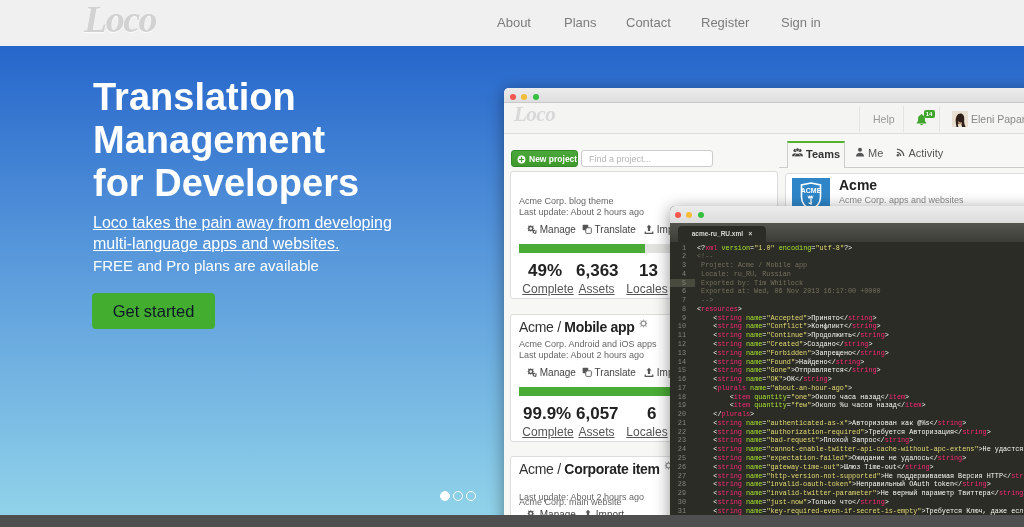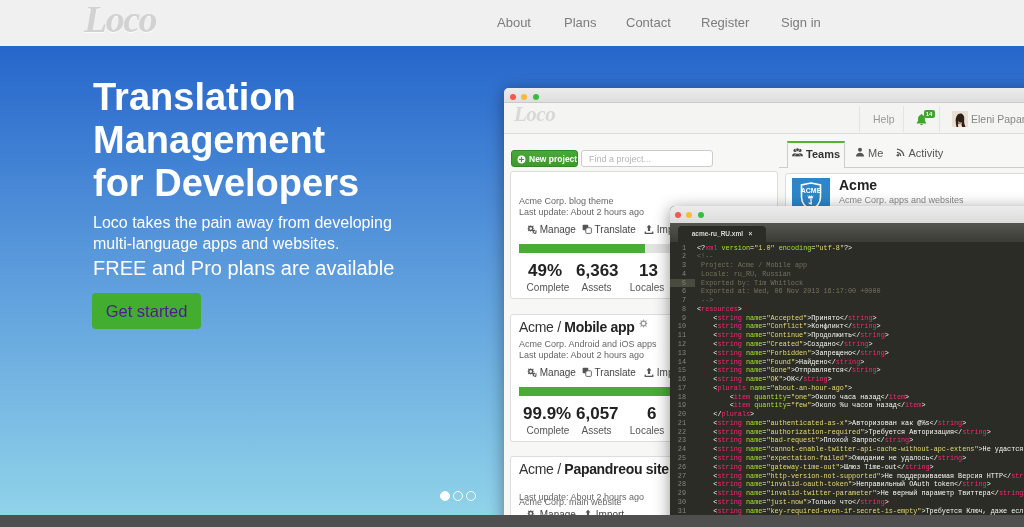--- a/index.html
+++ b/index.html
@@ -9,23 +9,23 @@
 
 
 #nav { position:absolute; left:0; top:0; width:1024px; height:46px; background:#f0f0f0; }
 #nav .logo { position:absolute; left:84px; top:-3px; font-family:"Liberation Serif", serif; font-style:italic; font-weight:bold; font-size:38px; letter-spacing:-1.5px; color:#d2d2d2; text-shadow:0 1px 1px #fdfdfd; }
 #nav a { position:absolute; top:15px; font-size:13px; color:#7c7c7c; text-decoration:none; }
 
 
 #hero { position:absolute; left:0; top:46px; width:1024px; height:469px;
   background:linear-gradient(to bottom, #2666cb 0%, #5f9fdd 51%, #90d3e9 100%); }
 #hero h1 { position:absolute; left:93px; top:30px; font-size:38px; line-height:43px; font-weight:bold; color:#fff; letter-spacing:0px; }
-#hero .p1 { position:absolute; left:93px; top:166px; font-size:16px; line-height:21px; color:#fff; }
-#hero .p2 { position:absolute; left:93px; top:211px; font-size:20px; color:#fff; }
-.btn1 { position:absolute; left:92px; top:247px; width:109px; height:36px; background:#43ad2f; border-radius:4px; color:#4c1d95; font-size:16.5px; text-align:center; line-height:36px; }
+#hero .p1 { position:absolute; left:93px; top:166px; font-size:16px; line-height:21px; color:#fff;text-decoration:underline; }
+#hero .p2 { position:absolute; left:93px; top:211px; font-size:15px; color:#fff; }
+.btn1 { position:absolute; left:92px; top:247px; width:123px; height:36px; background:#43ad2f; border-radius:4px; color:#0f172a; font-size:16.5px; text-align:center; line-height:36px; }
 .btn2 { position:absolute; left:218px; top:247px; width:124px; height:36px; background:transparent; border:1px solid rgba(255,255,255,0.85); border-radius:4px; color:#fff; font-size:16.5px; text-align:center; line-height:34px; }
 .dots { position:absolute; left:440px; top:441px; }
 .dot { display:inline-block; width:10px; height:10px; border-radius:50%; border:1px solid #fff; margin-right:3px; }
 .dot.on { background:#fff; }
 
 
 #footer { position:absolute; left:0; top:515px; width:1024px; height:12px; background:#4f4f4f; z-index:40; }
 
 
 #appwin { position:absolute; left:504px; top:88px; width:562px; height:440px; background:#f7f7f5; border-radius:5px 5px 0 0; box-shadow:0 3px 16px rgba(0,0,0,0.4); z-index:10; }
@@ -43,21 +43,21 @@
 .card { position:absolute; left:6px; width:268px; background:#fff; border:1px solid #ddd; border-radius:3px; }
 .card .t { position:absolute; left:8px; top:4px; font-size:14px; letter-spacing:-0.3px; color:#333; }
 .card .t b { color:#222; }
 .card .gearw { position:relative; top:-4px; left:1px; }
 .card .s1 { position:absolute; left:8px; font-size:9px; color:#666; }
 .card .acts { position:absolute; font-size:10px; color:#444; }
 .card .acts svg { vertical-align:-1px; }
 .card .bar { position:absolute; left:8px; height:9px; background:#e2e2e0; width:251px; }
 .card .bar .fill { height:9px; background:#4aab36; }
 .card .num { position:absolute; font-size:17px; font-weight:bold; color:#222; }
-.card .lbl { position:absolute; font-size:10px; color:#555; }
+.card .lbl { position:absolute; font-size:12px; color:#555;text-decoration:underline; }
 
 
 .tab-teams { position:absolute; left:283px; top:53px; width:58px; height:27px; background:#f7f7f5; border:1px solid #ccc; border-bottom:none; border-top:2px solid #56b22b; font-size:11px; font-weight:bold; color:#333; text-align:center; line-height:23px; }
 .tabline { position:absolute; left:275px; top:79px; width:287px; height:1px; background:#ccc; }
 .tab-other { position:absolute; top:59px; font-size:11px; color:#555; }
 .teamcard { position:absolute; left:281px; top:85px; width:283px; height:56px; background:#fff; border:1px solid #ddd; border-radius:3px; }
 .teamcard .logo38 { position:absolute; left:6px; top:4px; }
 .teamcard .tname { position:absolute; left:53px; top:3px; font-size:14px; font-weight:bold; color:#222; }
 .teamcard .tdesc { position:absolute; left:53px; top:21px; font-size:9px; color:#888; }
 
@@ -177,21 +177,21 @@
           <div class="fill" style="width:251px"></div>
         </div>
 <div class="num" style="left:12px;top:89px">99.9%</div>
 <div class="num" style="left:65px;top:89px">6,057</div>
 <div class="num" style="left:136px;top:89px">6</div>
 <div class="lbl" style="left:8px;top:110px;width:58px;text-align:center">Complete</div>
 <div class="lbl" style="left:58px;top:110px;width:55px;text-align:center">Assets</div>
 <div class="lbl" style="left:115px;top:110px;width:42px;text-align:center">Locales</div>
 </div>
 <div class="card" style="top:368px;height:128px">
-<div class="t">Acme / <b>Papandreou site</b> <span class="gearw"><svg width="9" height="9" viewBox="0 0 16 16">
+<div class="t">Acme / <b>Corporate item</b> <span class="gearw"><svg width="9" height="9" viewBox="0 0 16 16">
               <path fill="#9a9a9a" d="M8 0l1 2.6a5.5 5.5 0 0 1 2 .9L13.6 2 14 2.4l-1.4 2.5a5.5 5.5 0 0 1 .9 2L16 8l-2.6 1a5.5 5.5 0 0 1-.9 2l1.4 2.6-.4.4-2.5-1.4a5.5 5.5 0 0 1-2 .9L8 16l-1-2.6a5.5 5.5 0 0 1-2-.9L2.4 14 2 13.6l1.4-2.5a5.5 5.5 0 0 1-.9-2L0 8l2.6-1a5.5 5.5 0 0 1 .9-2L2 2.4 2.4 2l2.5 1.4a5.5 5.5 0 0 1 2-.9zM8 5a3 3 0 1 0 0 6 3 3 0 0 0 0-6z"></path>
             </svg></span></div>
 <div class="s1" style="top:40px">Acme Corp. main website</div>
 <div class="s1" style="top:35px">Last update: About 2 hours ago</div>
 <div class="acts" style="left:16px;top:52px"><svg width="10" height="10" viewBox="0 0 16 16">
             <path fill="#555" d="M6 1l.7 1.8a4 4 0 0 1 1.4.6L9.9 2.5l.7.7-.9 1.8a4 4 0 0 1 .6 1.4L12 7l-1.8.7a4 4 0 0 1-.6 1.4l.9 1.8-.7.7-1.8-.9a4 4 0 0 1-1.4.6L6 13l-.7-1.8a4 4 0 0 1-1.4-.6l-1.8.9-.7-.7.9-1.8a4 4 0 0 1-.6-1.4L0 7l1.8-.7a4 4 0 0 1 .6-1.4l-.9-1.8.7-.7 1.8.9a4 4 0 0 1 1.4-.6zM6 5a2 2 0 1 0 0 4 2 2 0 0 0 0-4z"></path>
             <path fill="#555" d="M12.5 9l.5 1.2a2.6 2.6 0 0 1 .9.4l1.2-.6.5.5-.6 1.2a2.6 2.6 0 0 1 .4.9L16 13l-1.2.5a2.6 2.6 0 0 1-.4.9l.6 1.2-.5.5-1.2-.6a2.6 2.6 0 0 1-.9.4L12 16l-.5-1.2a2.6 2.6 0 0 1-.9-.4l-1.2.6-.5-.5.6-1.2a2.6 2.6 0 0 1-.4-.9L8 12l1.2-.5a2.6 2.6 0 0 1 .4-.9l-.6-1.2.5-.5 1.2.6a2.6 2.6 0 0 1 .9-.4zM12.3 11a1.4 1.4 0 1 0 0 2.8 1.4 1.4 0 0 0 0-2.8z"></path>
           </svg> Manage</div>
 <div class="acts" style="left:72px;top:52px"><svg width="10" height="10" viewBox="0 0 16 16">
             <path fill="#555" d="M8 1l4 4.5H9.8V11H6.2V5.5H4z"></path>

